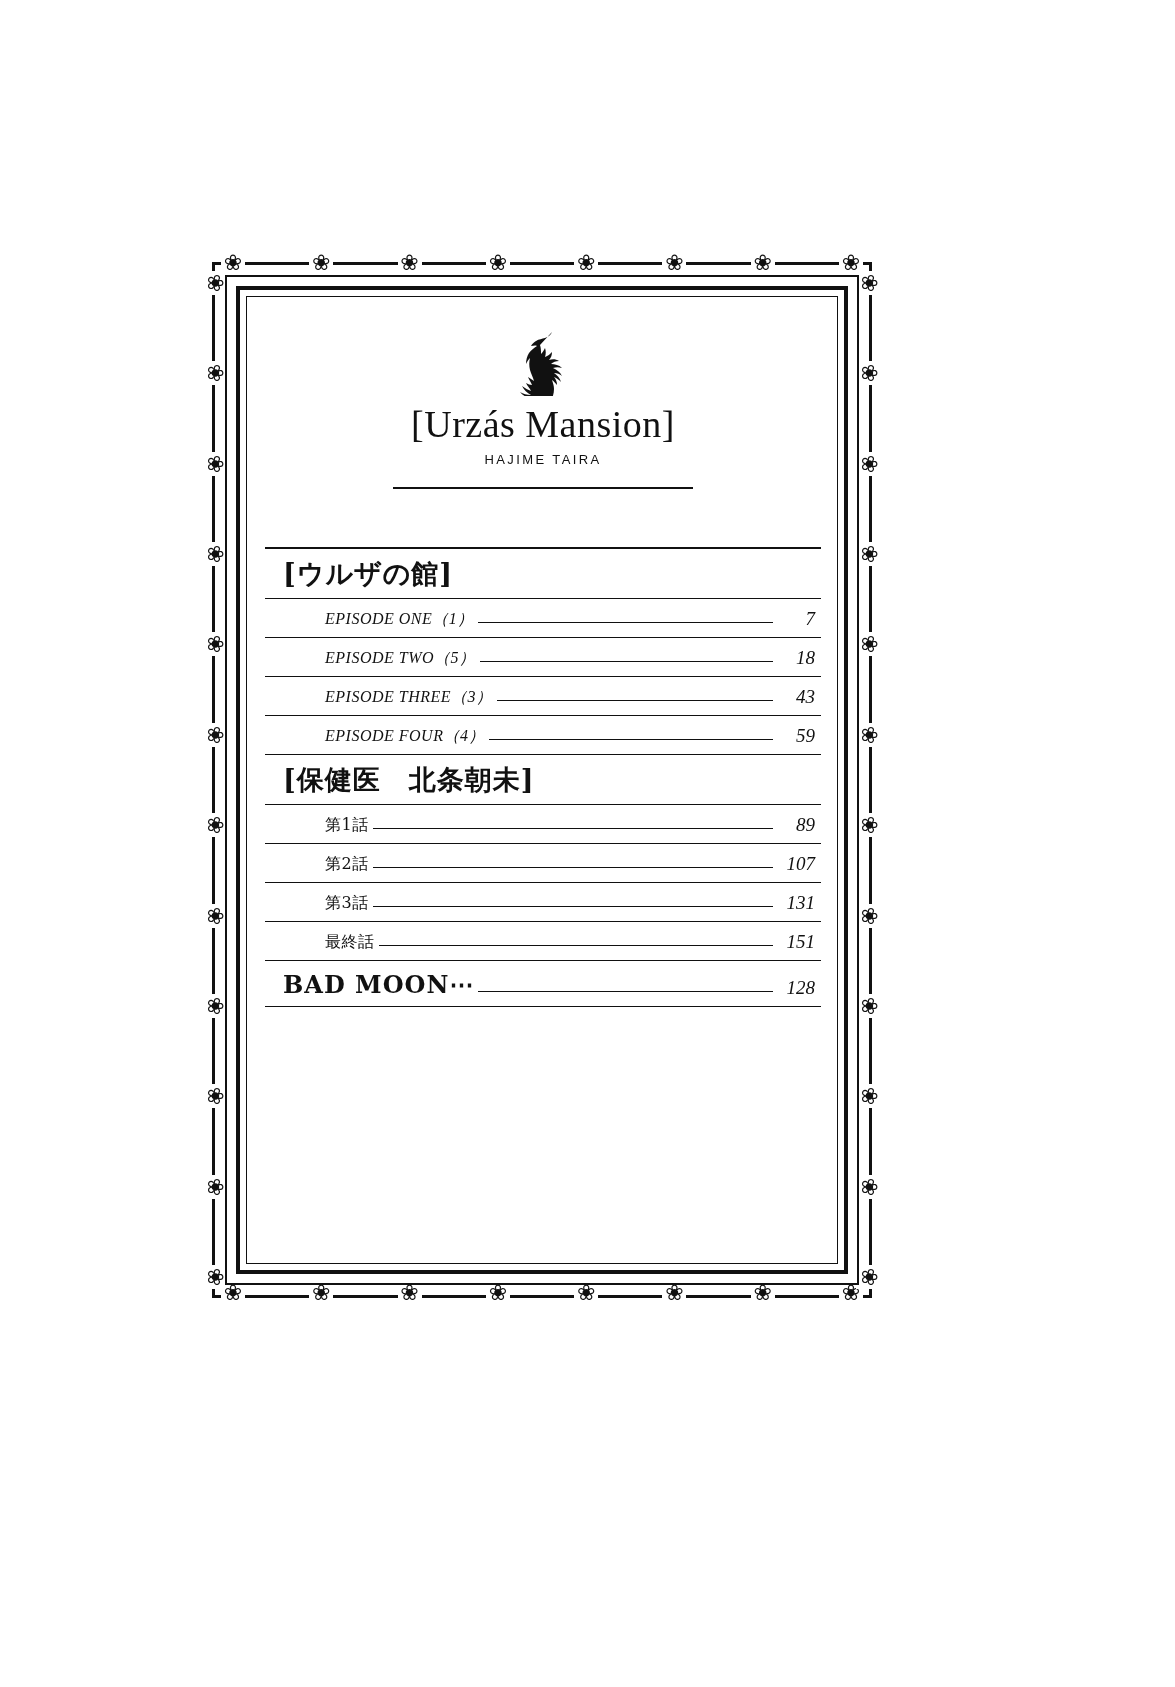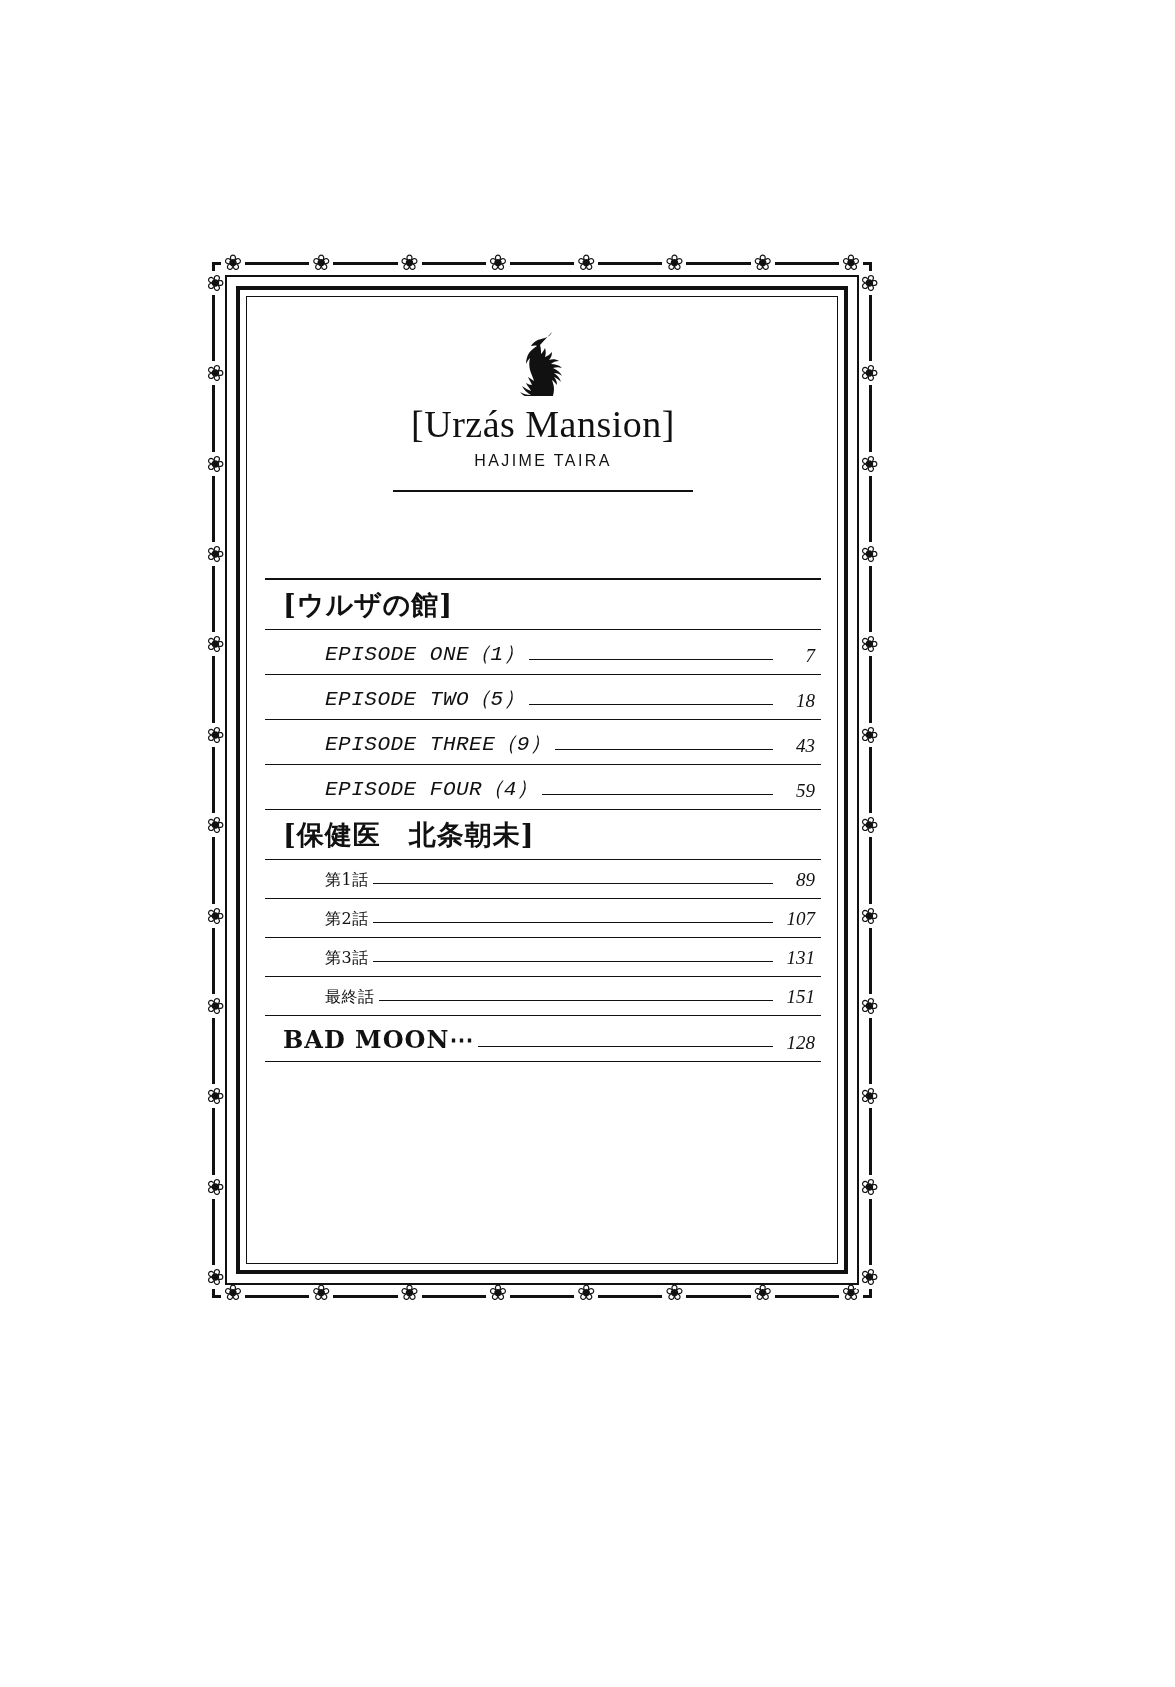--- a/index.html
+++ b/index.html
@@ -126,49 +126,49 @@
     width: 300px;
     margin: 0 auto 0 auto;
   }
   .book-title {
     font-size: 38px;
     letter-spacing: 0.5px;
     line-height: 1.1;
     font-family: "Liberation Serif", serif;
   }
   .author {
-    font-size: 16px;
+    font-size: 13px;
     letter-spacing: 2.4px;
     font-family: "Liberation Sans", sans-serif;
     margin-top: 6px;
   }
 
   .toc {
-    margin-top: 86px;
+    margin-top: 58px;
     border-top: 2px solid #111;
   }
   .section-head {
     font-size: 27px;
     font-family: "DejaVu Serif", serif;
     font-weight: bold;
     padding: 7px 0 6px 18px;
     border-bottom: 1px solid #111;
     letter-spacing: 1px;
   }
   .toc-row {
     display: flex;
     align-items: flex-end;
     border-bottom: 1px solid #111;
     padding: 9px 6px 7px 60px;
     box-sizing: border-box;
   }
   .toc-label {
-    font-size: 21px;
+    font-size: 16px;
     font-style: italic;
-    font-family: Liberation Mono, monospace;
+    font-family: Liberation Serif, serif;
     white-space: nowrap;
     letter-spacing: 0.5px;
   }
   .toc-row.jp .toc-label {
     font-style: normal;
     font-family: "DejaVu Serif", serif;
     font-size: 16px;
   }
   .leader {
     flex: 1;
@@ -276,21 +276,21 @@
       <span class="toc-label">EPISODE ONE（1）</span>
       <span class="leader"></span>
       <span class="toc-page">7</span>
     </div>
     <div class="toc-row">
       <span class="toc-label">EPISODE TWO（5）</span>
       <span class="leader"></span>
       <span class="toc-page">18</span>
     </div>
     <div class="toc-row">
-      <span class="toc-label">EPISODE  THREE（9）</span>
+      <span class="toc-label">EPISODE  THREE（3）</span>
       <span class="leader"></span>
       <span class="toc-page">43</span>
     </div>
     <div class="toc-row">
       <span class="toc-label">EPISODE  FOUR（4）</span>
       <span class="leader"></span>
       <span class="toc-page">59</span>
     </div>
 
     <div class="section-head">[保健医　北条朝未]</div>

